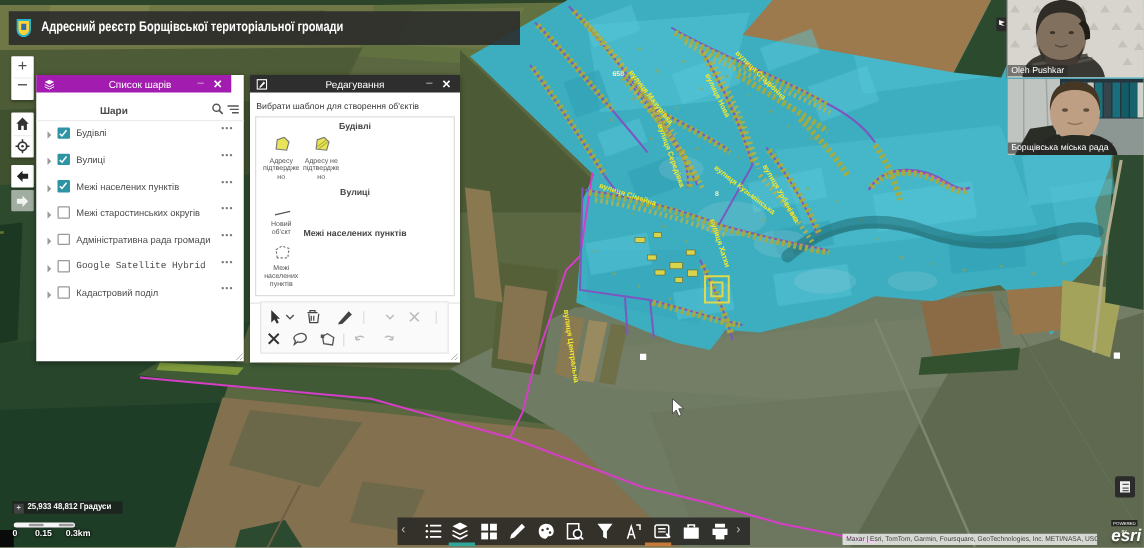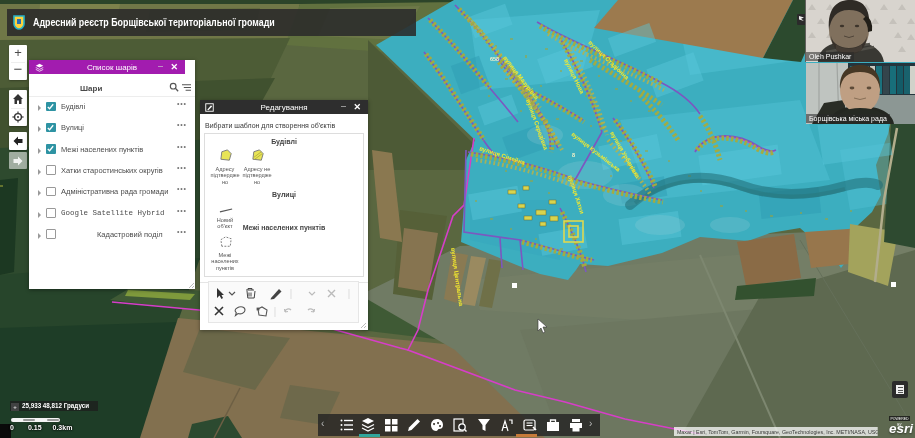--- a/index.html
+++ b/index.html
@@ -314,45 +314,45 @@
             <svg width="9" height="9" viewBox="0 0 10 10">
               <path d="M2,5.5 L4,7.5 L8,2.5" stroke="#fff" stroke-width="1.4" fill="none"></path>
             </svg>
           </div>
   <div class="abs" style="left:32px;top:4px;font-size:7.5px;color:#4c4c4c;">Межі населених пунктів</div>
   <div class="abs" style="left:148px;top:2px;font-size:7px;color:#777;letter-spacing:0.8px;">•••</div>
   </div>
         <div class="abs" style="left:0;top:101.9px;width:166px;height:21px;">
   <div class="abs" style="left:9px;top:7px;width:0;height:0;border-left:3.5px solid #9a9a9a;border-top:3px solid transparent;border-bottom:3px solid transparent;"></div>
   <div class="abs" style="left:17px;top:3.5px;width:9.5px;height:9.5px;background:#fff;border:1px solid #999;border-radius:1px;"></div>
-  <div class="abs" style="left:32px;top:4px;font-size:7.5px;color:#4c4c4c;">Хатки старостинських округів</div>
+  <div class="abs" style="left:32px;top:4px;font-size:7.5px;color:#4c4c4c;">Межі старостинських округів</div>
   <div class="abs" style="left:148px;top:2px;font-size:7px;color:#777;letter-spacing:0.8px;">•••</div>
   </div>
         <div class="abs" style="left:0;top:123.2px;width:166px;height:21px;">
   <div class="abs" style="left:9px;top:7px;width:0;height:0;border-left:3.5px solid #9a9a9a;border-top:3px solid transparent;border-bottom:3px solid transparent;"></div>
   <div class="abs" style="left:17px;top:3.5px;width:9.5px;height:9.5px;background:#fff;border:1px solid #999;border-radius:1px;"></div>
   <div class="abs" style="left:32px;top:4px;font-size:7.5px;color:#4c4c4c;">Адміністративна рада громади</div>
   <div class="abs" style="left:148px;top:2px;font-size:7px;color:#777;letter-spacing:0.8px;">•••</div>
   </div>
         <div class="abs" style="left:0;top:144.5px;width:166px;height:21px;">
   <div class="abs" style="left:9px;top:7px;width:0;height:0;border-left:3.5px solid #9a9a9a;border-top:3px solid transparent;border-bottom:3px solid transparent;"></div>
   <div class="abs" style="left:17px;top:3.5px;width:9.5px;height:9.5px;background:#fff;border:1px solid #999;border-radius:1px;"></div>
   <div class="abs" style="left:32px;top:4px;font-size:7.5px;color:#4c4c4c;font-family:Liberation Mono, monospace;">Google Satellite Hybrid</div>
   <div class="abs" style="left:148px;top:2px;font-size:7px;color:#777;letter-spacing:0.8px;">•••</div>
   </div>
         <div class="abs" style="left:0;top:165.8px;width:166px;height:21px;">
   <div class="abs" style="left:9px;top:7px;width:0;height:0;border-left:3.5px solid #9a9a9a;border-top:3px solid transparent;border-bottom:3px solid transparent;"></div>
   <div class="abs" style="left:17px;top:3.5px;width:9.5px;height:9.5px;background:#fff;border:1px solid #999;border-radius:1px;"></div>
-  <div class="abs" style="left:32px;top:4px;font-size:7.5px;color:#4c4c4c;margin-left:36px;">Кадастровий поділ</div>
+  <div class="abs" style="left:32px;top:4px;font-size:7.5px;color:#4c4c4c;">Кадастровий поділ</div>
   <div class="abs" style="left:148px;top:2px;font-size:7px;color:#777;letter-spacing:0.8px;">•••</div>
   </div>
       </div>
 </div>
 
-<div class="abs" style="left:200px;top:60px;width:168px;height:230px;background:#fff;box-shadow:0 1px 4px rgba(0,0,0,0.4);margin-top:40px;">
+<div class="abs" style="left:200px;top:60px;width:168px;height:230px;background:#fff;box-shadow:0 1px 4px rgba(0,0,0,0.4);">
   <div class="abs" style="left:0;top:0;width:168px;height:14px;background:#2e2e2e;">
     <svg class="abs" style="left:5px;top:3px" width="9" height="9" viewBox="0 0 12 12">
           <rect x="1" y="1" width="10" height="10" fill="none" stroke="#fff" stroke-width="1.2"></rect>
           <path d="M3,9 L8,3 L9.5,4.5 L4.5,9.5 Z" fill="#fff"></path>
         </svg>
     <div class="abs" style="left:0;top:3px;width:168px;text-align:center;color:#fff;font-size:8px;">Редагування</div>
     <div class="abs" style="right:22px;top:1px;color:#ccc;font-size:9px;">–</div>
     <div class="abs" style="right:7px;top:2px;color:#fff;font-size:9px;font-weight:bold;">✕</div>
   </div>
   <div class="abs" style="left:5px;top:22px;font-size:7px;color:#383838;">Вибрати шаблон для створення об'єктів</div>

